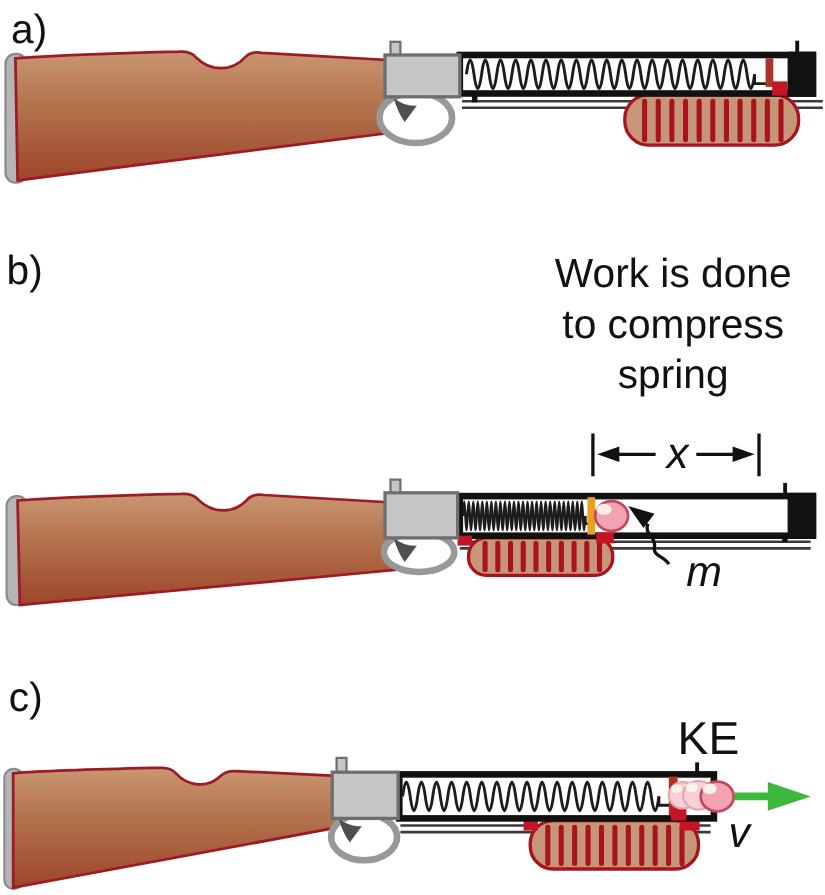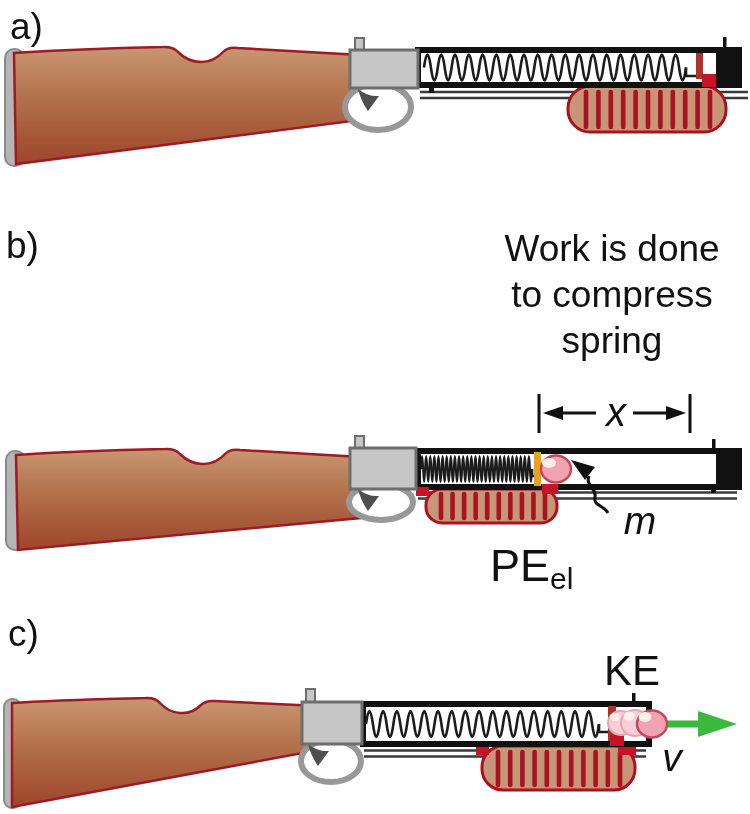--- a/index.html
+++ b/index.html
@@ -84,21 +84,20 @@
   </svg>
 
   <div class="txt panel-label" style="left:6px;top:225px;">b)</div>
 
   <div class="txt note-line" style="left:462px;top:226px;">Work is done</div>
   <div class="txt note-line" style="left:462px;top:272px;">to compress</div>
   <div class="txt note-line" style="left:462px;top:318px;">spring</div>
 
   <div class="txt var" style="left:596px;top:390px;font-size:40px;width:40px;text-align:center;">x</div>
   <div class="txt var" style="left:615px;top:499px;font-size:39px;width:50px;text-align:center;">m</div>
-  <div class="txt" style="left:490px;top:540px;font-size:45px;"><span>PE</span><span style="font-size:30px;vertical-align:-8px;">el</span></div>
 
   <svg style="top:385px;" width="750" height="175" viewBox="0 385 750 175">
     <g class="dim">
       <line x1="539" y1="394" x2="539" y2="433"></line>
       <line x1="690" y1="394" x2="690" y2="433"></line>
       <line x1="596" y1="413" x2="556" y2="413"></line>
       <polygon points="543,413 563,406 563,420"></polygon>
       <line x1="633" y1="413" x2="673" y2="413"></line>
       <polygon points="686,413 666,406 666,420"></polygon>
     </g>
@@ -134,21 +133,21 @@
     <path class="trigger" d="M358,489 q10,8 21,7 l-11,15 q-7,-10 -10,-22 z"></path>
     <rect class="sightL" x="355" y="436" width="9" height="14"></rect>
     <rect class="metal" x="350" y="448" width="66" height="41"></rect>
     <g>
       <polygon class="blk" points="571,460 595,467 585,480"></polygon>
       <path class="marrow" d="M589,476 C585,486 597,488 595,497 C593,506 604,505 608,513"></path>
     </g>
   </svg>
 
   <div class="txt panel-label" style="left:8px;top:613px;">c)</div>
-  <div class="txt" style="left:592px;top:647px;font-size:42px;width:80px;text-align:center;">KE</div>
+  <div class="txt" style="left:592px;top:647px;font-size:42px;width:80px;text-align:right;">KE</div>
   <div class="txt var" style="left:652px;top:736px;font-size:39px;width:40px;text-align:center;">v</div>
 
   <svg style="top:615px;" width="750" height="199" viewBox="0 615 750 199">
     <rect class="butt" x="4" y="699" width="17" height="109" rx="8"></rect>
     <path class="stock" d="M12,703 C50,700 125,698.5 146,698 Q155,697.5 160,703 Q168,712 180,713 Q192,714 201,705 Q206,700.5 214,701 L362,708 L362,742 L12,807 Z"></path>
     <line class="rail" x1="364" y1="750.5" x2="646" y2="750.5"></line>
     <line class="rail" x1="364" y1="756.5" x2="646" y2="756.5"></line>
     <rect class="grip" x="482" y="746" width="153" height="44" rx="21"></rect>
     <g class="ribs">
         <line x1="498" x2="498" y1="752" y2="785"></line>

